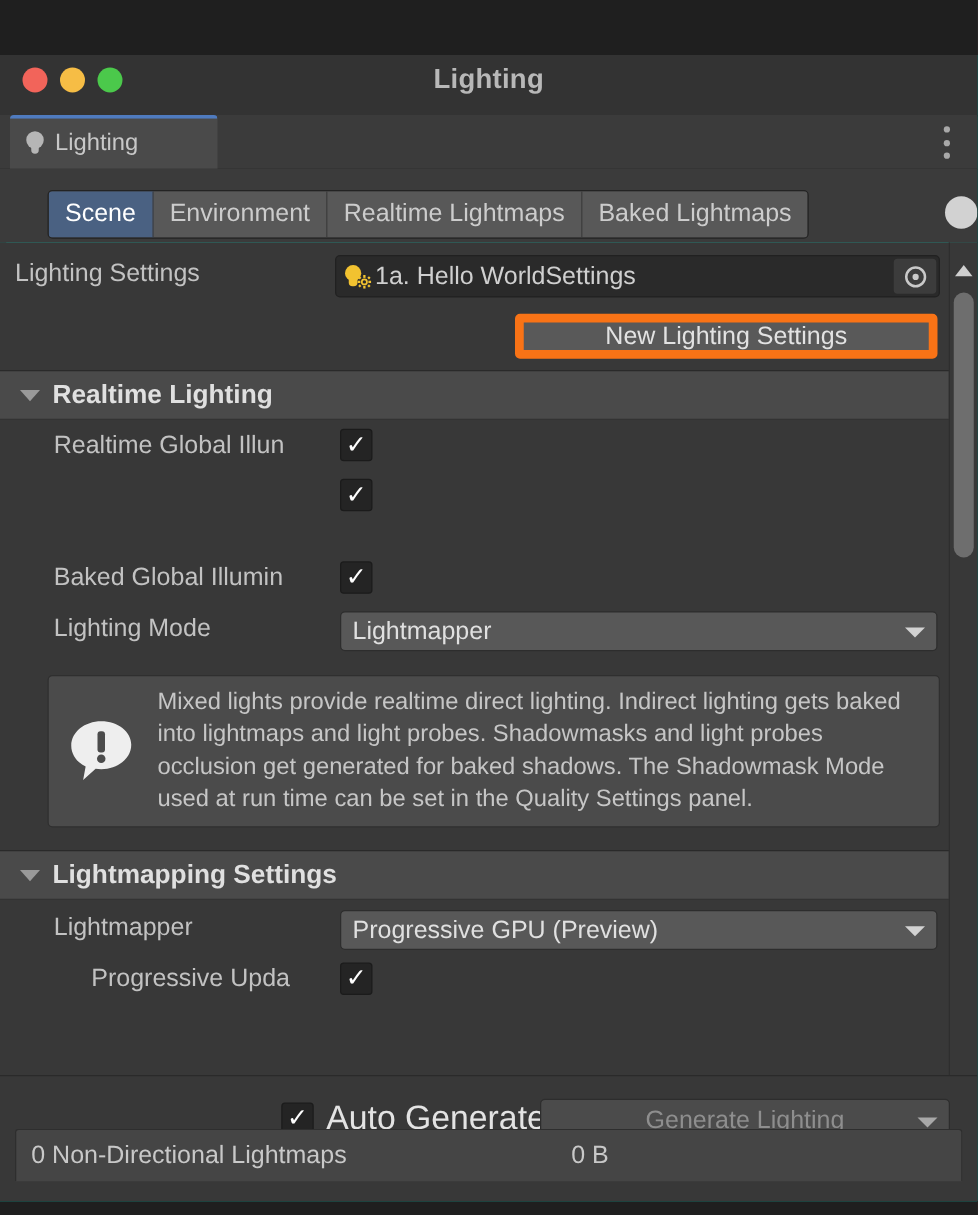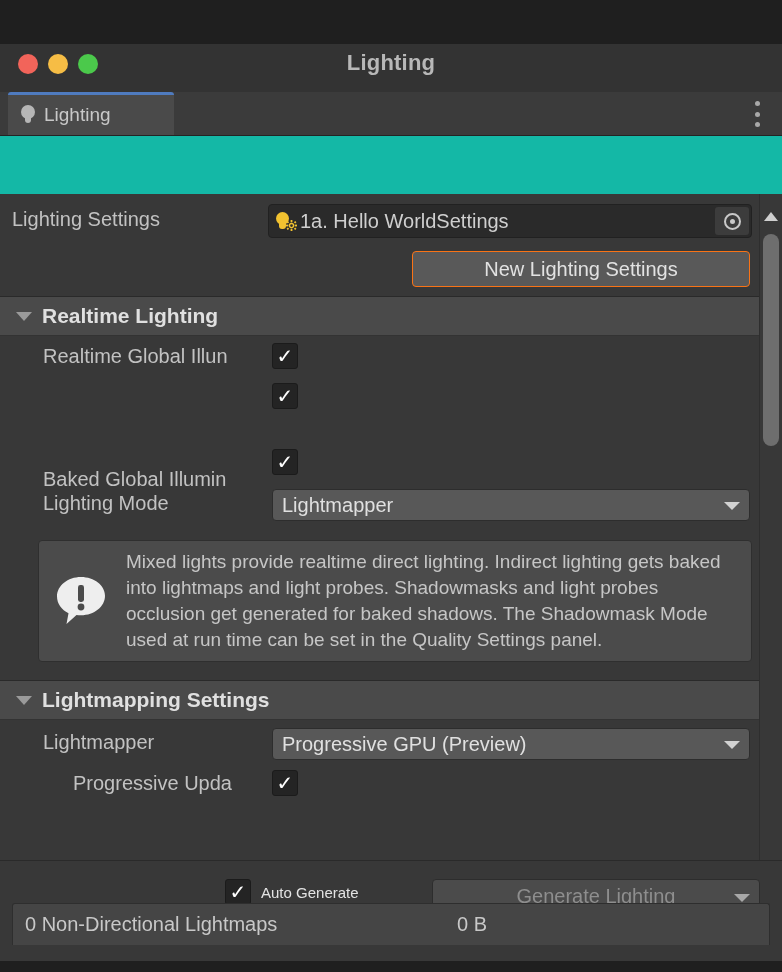--- a/index.html
+++ b/index.html
@@ -269,21 +269,21 @@
   }
   .pick-dot {
     width: 5px; height: 5px;
     border-radius: 50%;
     background: #c9c9c9;
   }
 
   
   .btn {
     background: #595959;
-    border: 1px solid #f97316;
+    border: 7px solid #f97316;
     border-radius: 4px;
     color: #e2e2e2;
     font-size: 20px;
     display: flex;
     align-items: center;
     justify-content: center;
     box-sizing: border-box;
   }
   .btn.disabled {
     background: #4b4b4b;
@@ -428,21 +428,21 @@
     border-top: 1px solid #2a2a2a;
   }
   .auto-gen {
     position: absolute;
     left: 225px; top: 18px;
     display: flex;
     align-items: center;
   }
   .auto-gen .cb { margin-right: 10px; }
   .auto-gen-label {
-    font-size: 15px;
+    font-size: 27px;
     color: #e3e3e3;
     white-space: nowrap;
   }
   .gen-btn {
     position: absolute;
     left: 432px; top: 18px;
     width: 328px; height: 35px;
   }
   .gen-btn .popup-arrow { border-top-color: #a8a8a8; }
   .statusbar {
@@ -493,20 +493,29 @@
       </span>
       <span class="dock-tab-label">Lighting</span>
     </div>
     <div class="kebab">
       <i></i>
         <i></i>
         <i></i>
     </div>
   </div>
 
+  <div class="tabrow">
+    <div class="tabs">
+      <div class="tab active">Scene</div>
+      <div class="tab">Environment</div>
+      <div class="tab">Realtime Lightmaps</div>
+      <div class="tab">Baked Lightmaps</div>
+    </div>
+    <div class="tab-extra-circle"></div>
+  </div>
 
   <div class="left-strip"></div>
   <div class="orange-strip"></div>
 
   <div class="body-area">
     <div class="content">
 
       <div class="row" style="height:54px;">
         <span class="field-label" style="position:absolute;left:12px;top:14px;">Lighting Settings</span>
         <div class="objfield" style="position:absolute;left:268px;top:10px;width:484px;">
@@ -555,21 +564,21 @@
       <div class="row" style="height:42px;">
         <span class="cb" style="position:absolute;left:272px;top:6px;">
           <span class="mark">✓</span>
         </span>
       </div>
 
       <div style="height:21px;"></div>
 
 
       <div class="row" style="height:44px;">
-        <span class="field-label label-clip" style="position:absolute;left:43px;top:28px;width:230px;">Baked Global Illumin</span>
+        <span class="field-label label-clip" style="position:absolute;left:43px;top:11px;width:230px;">Baked Global Illumin</span>
         <span class="cb" style="position:absolute;left:272px;top:9px;">
           <span class="mark">✓</span>
         </span>
       </div>
 
       <div class="row" style="height:42px;">
         <span class="field-label" style="position:absolute;left:43px;top:8px;">Lighting Mode</span>
         <div class="popup" style="position:absolute;left:272px;top:5px;width:478px;">
           <span class="popup-text">Lightmapper</span>
           <span class="popup-arrow"></span>

